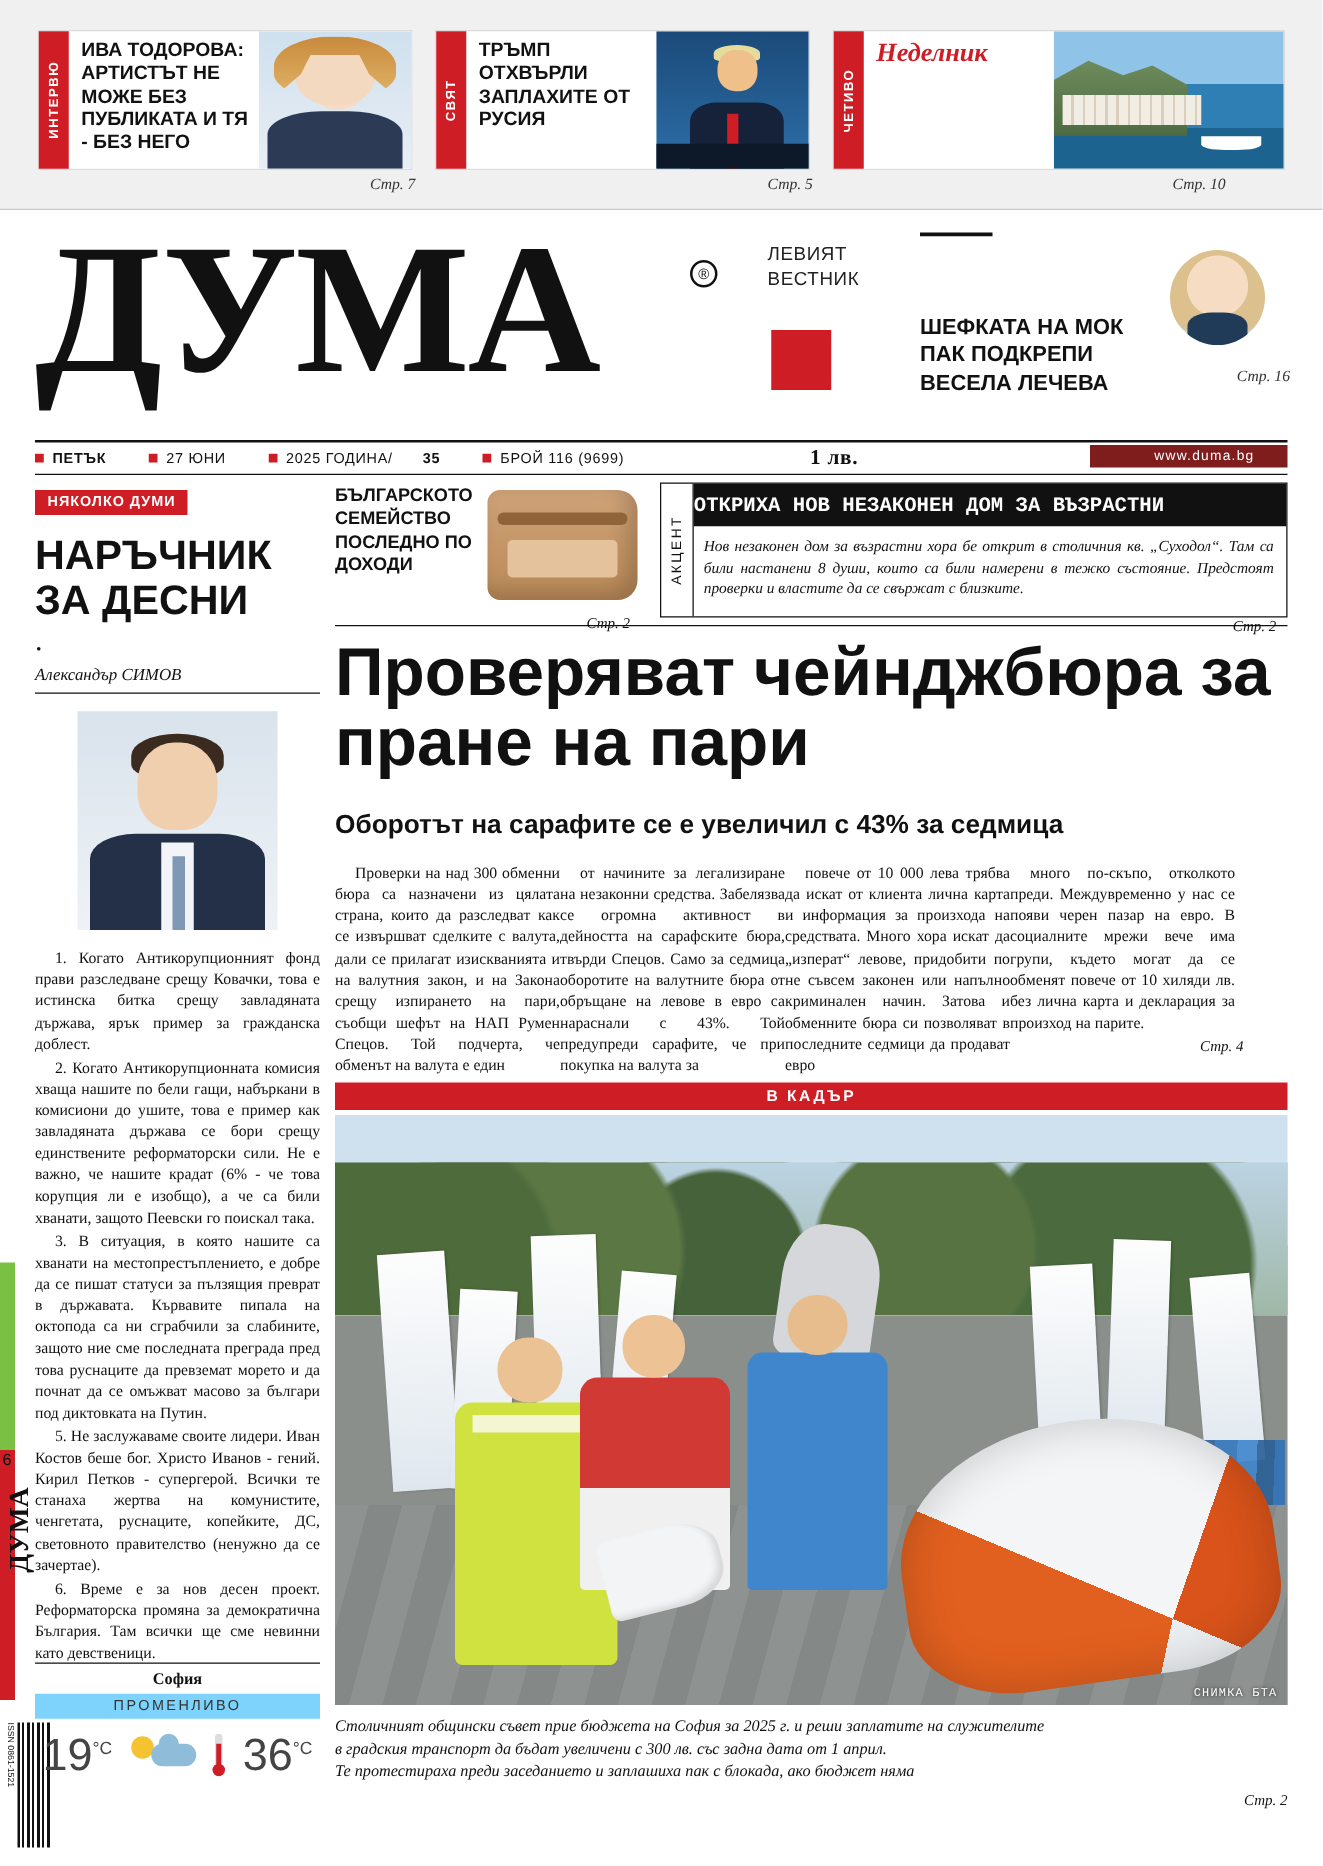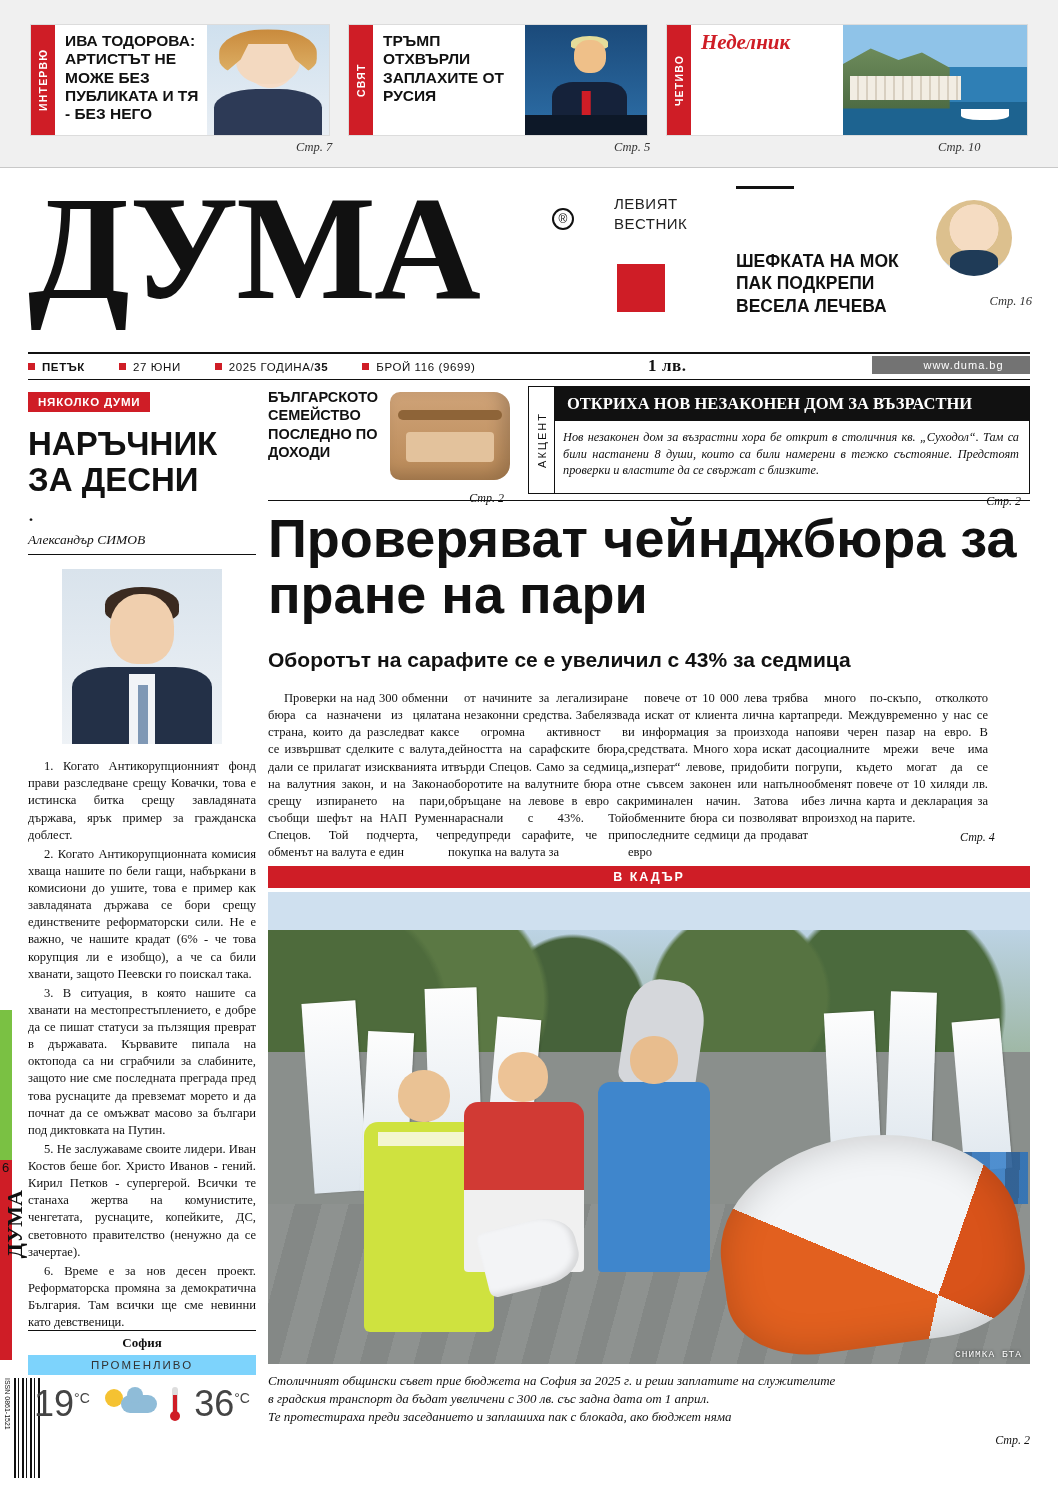--- a/index.html
+++ b/index.html
@@ -179,28 +179,28 @@
   
   .infobar {
     position:absolute; top:352px; left:28px; width:1002px; height:28px;
     border-top:2px solid #111; border-bottom:1px solid #111;
     display:flex; align-items:center;
     font-family:"Liberation Sans", sans-serif; font-size:11.5px; letter-spacing:0.6px;
   }
   .infobar .sq { width:7px; height:7px; background:#cf1d26; display:inline-block; margin-right:7px; }
   .infobar .item { display:flex; align-items:center; margin-right:34px; text-transform:uppercase; font-weight:bold; color:#111;}
   .infobar .item.light { font-weight:normal; }
-  .infobar .year b { font-weight:bold; }
+  .infobar .year b { font-weight:bold;padding-left:24px; }
   .price {
     position:absolute; left:620px; top:2px;
     font-family:"Liberation Serif", serif; font-size:17px; font-weight:bold;
   }
   .site {
     position:absolute; right:0; top:2px; width:158px; height:18px;
-    background:#737373; color:#fff;
+    background:#7f1d1d; color:#fff;
     font-family:"Liberation Sans", sans-serif; font-size:11px;
     display:flex; align-items:center; justify-content:center; letter-spacing:1px;padding-left:25px;
   }
 
   
   .col-left { position:absolute; left:28px; top:392px; width:228px; }
   .kicker {
     display:inline-block; background:#cf1d26; color:#fff;
     font-family:"Liberation Sans", sans-serif; font-weight:bold;
     font-size:11.5px; letter-spacing:0.8px; padding:4px 10px; text-transform:uppercase;
@@ -330,22 +330,22 @@
     display:flex; align-items:center; justify-content:center;
   }
   .accent-box .side span {
     writing-mode:vertical-rl; transform:rotate(180deg);
     font-family:"Liberation Sans", sans-serif; font-size:11px;
     letter-spacing:2px; text-transform:uppercase; color:#111;
   }
   .accent-box .hdl {
     position:absolute; left:26px; top:0; right:0; height:34px;
     background:#111; color:#fff;
-    font-family:Liberation Serif, serif; font-weight:bold; font-size:16.5px;
-    display:flex; align-items:center; padding-left:12px; text-transform:uppercase;
+    font-family:Liberation Mono, monospace; font-weight:bold; font-size:16.5px;
+    display:flex; align-items:center; text-transform:uppercase;
   }
   .accent-box .sum {
     position:absolute; left:34px; top:42px; right:10px;
     font-family:"Liberation Serif", serif; font-style:italic;
     font-size:12.3px; line-height:1.35; text-align:justify; color:#111;
   }
   .accent-box .pg {
     position:absolute; right:8px; bottom:-16px;
     font-family:"Liberation Serif", serif; font-style:italic; font-size:12px;
   }

